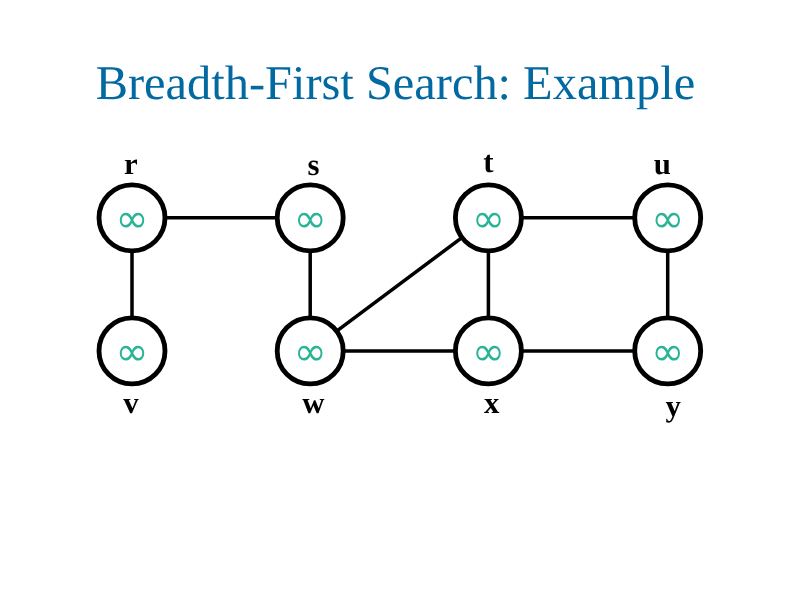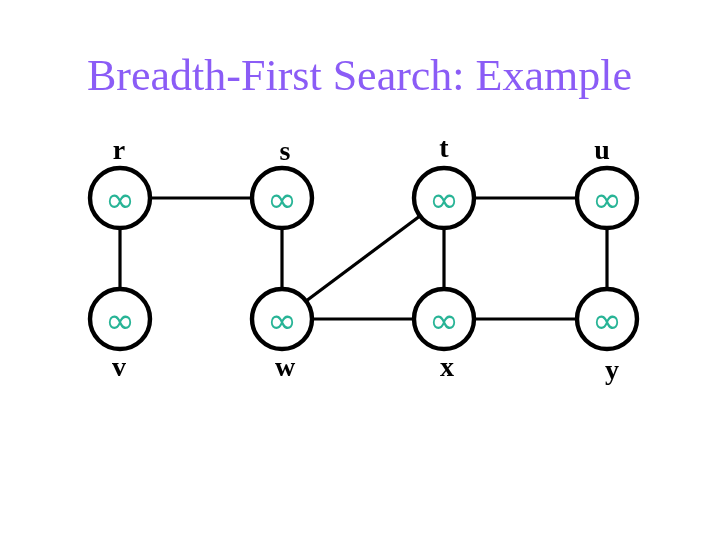--- a/index.html
+++ b/index.html
@@ -22,21 +22,21 @@
   .slide-title {
     position: absolute;
     left: 87px;
     top: 54px;
     margin: 0;
     font-family: "Liberation Serif", serif;
     font-size: 44px;
     font-weight: normal;
     line-height: 1;
     letter-spacing: 0px;
-    color: #8b5cf6;
+    color: #0369a1;
     white-space: nowrap;
   }
   .graph-svg {
     position: absolute;
     left: 0;
     top: 0;
     width: 720px;
     height: 540px;
   }
   .graph-svg line {

